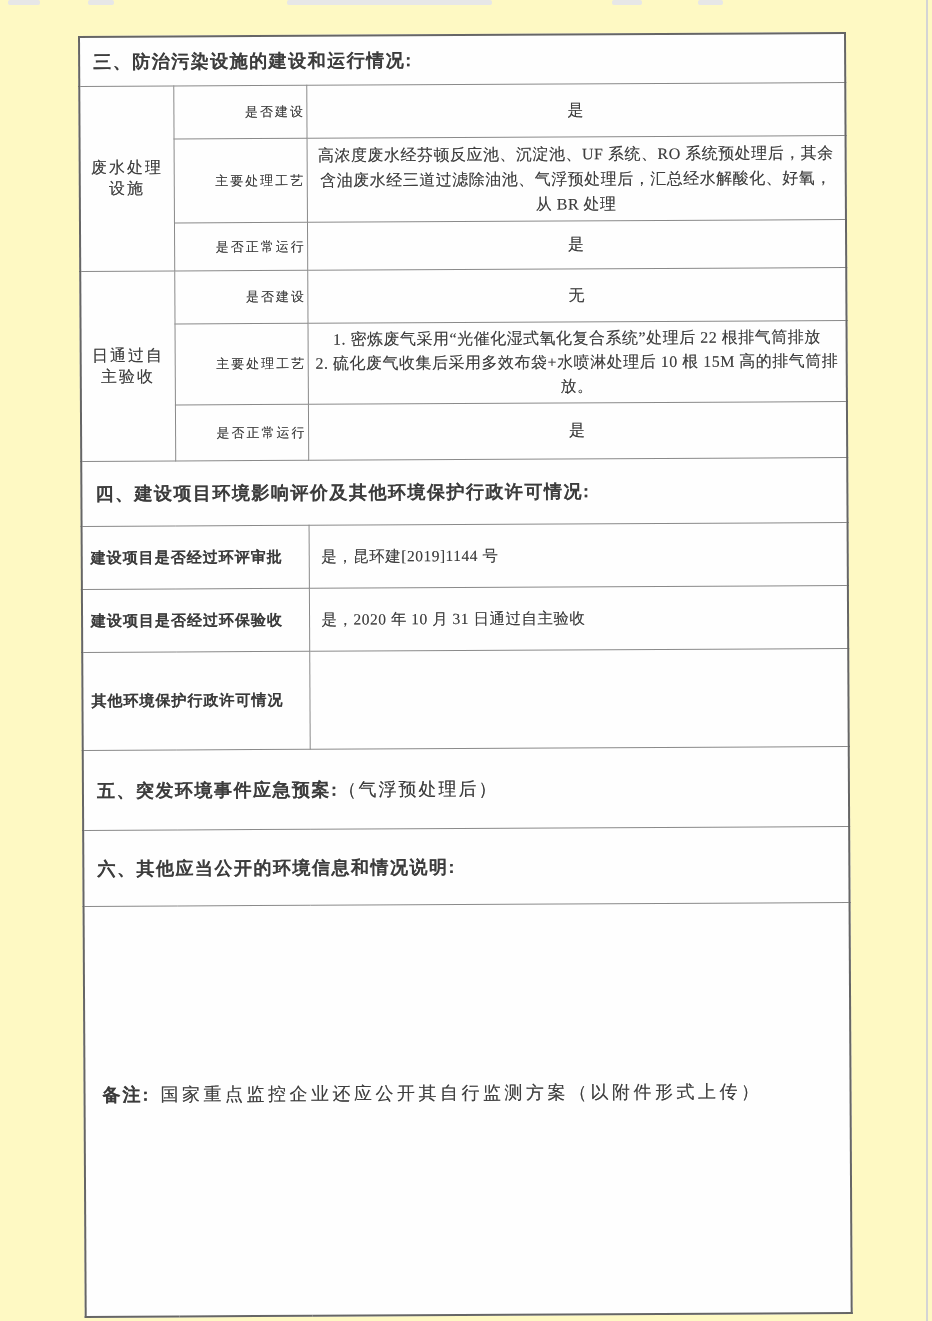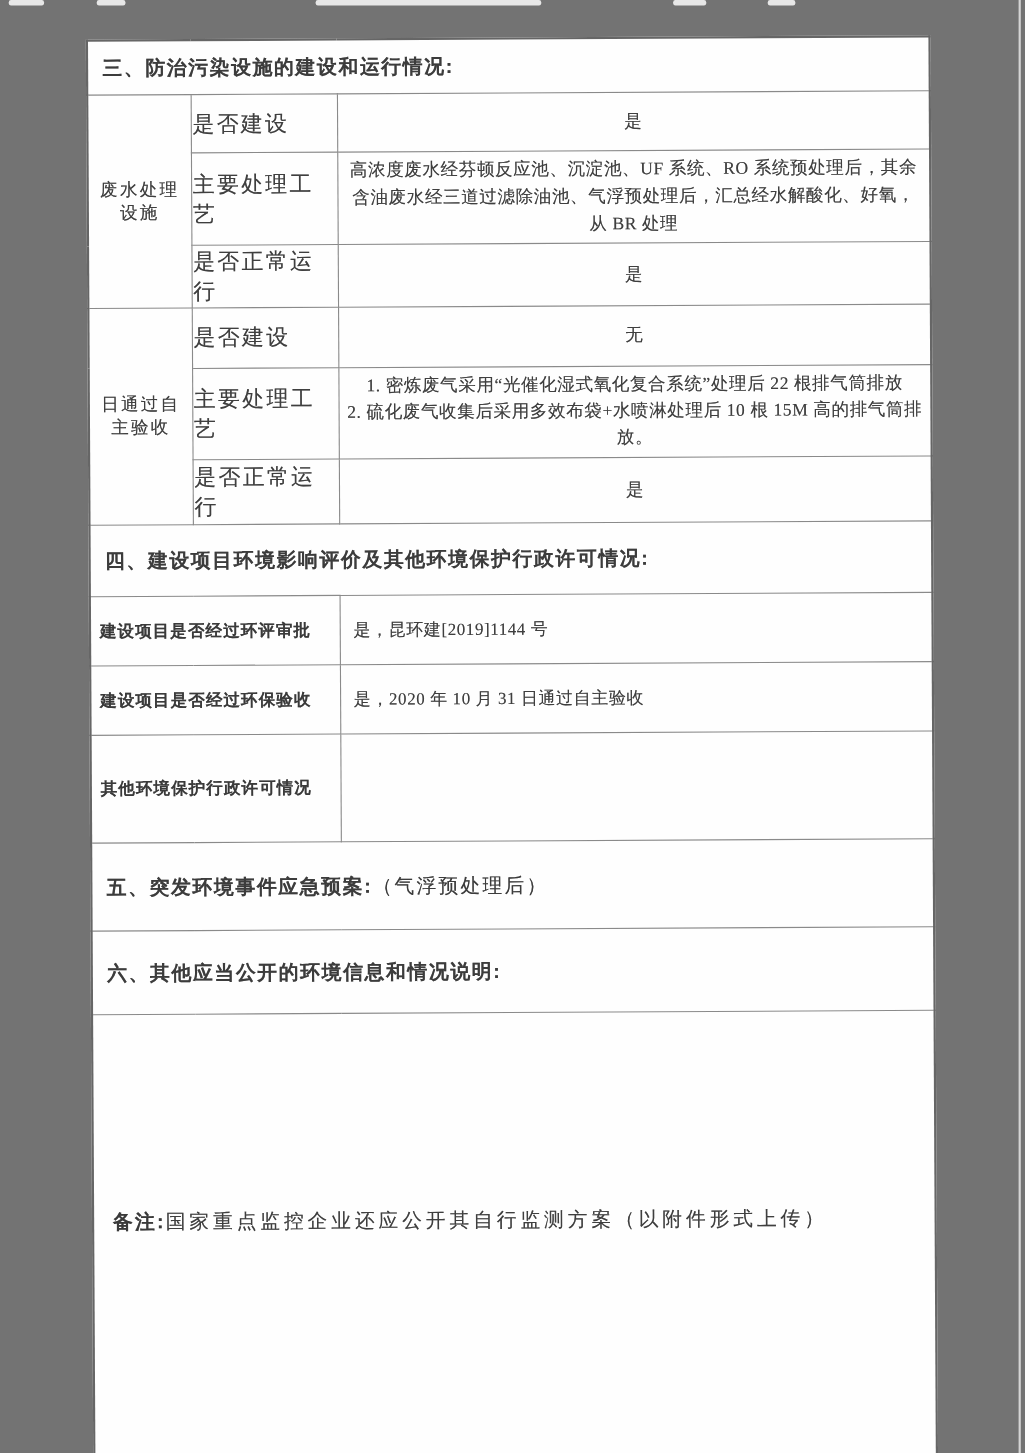--- a/index.html
+++ b/index.html
@@ -4,21 +4,21 @@
 <style>
   html,body{margin:0;padding:0;}
   body{
     width:932px;height:1321px;
     background:#ffffff;
     font-family:"Liberation Serif","DejaVu Serif",serif;
     color:#404040;
     overflow:hidden;
     position:relative;
   }
-  .page{position:absolute;left:0;top:0;width:932px;height:1321px;background:#737373;}
+  .page{position:absolute;left:0;top:0;width:932px;height:1321px;background:#fef9c3;}
 
   
   .edge-line{position:absolute;top:0;right:4px;width:2px;height:1321px;background:#d4d4d4;}
   .smudge{position:absolute;top:0;height:5px;background:#e7e7e7;border-radius:2px;}
   .sm1{left:8px;width:32px;}
   .sm2{left:88px;width:26px;}
   .sm3{left:287px;width:205px;}
   .sm4{left:612px;width:30px;}
   .sm5{left:698px;width:25px;}
   .speck{position:absolute;left:364px;top:990px;width:4px;height:5px;background:#c2c2c2;border-radius:1px;}
@@ -55,27 +55,27 @@
     font-family:"Liberation Serif","DejaVu Serif",serif;
     font-weight:normal;
     letter-spacing:2px;
   }
 
   
   td.glabel{
     text-align:center;
     font-size:16px;
     letter-spacing:2px;
-    padding:10px 4px;
+    padding:0 4px;
     color:#3f3f3f;
     font-family:Liberation Mono, monospace;
   }
   td.rlabel{
-    text-align:left;
-    font-size:20px;
+    text-align:right;
+    font-size:13px;
     letter-spacing:2px;
     color:#3f3f3f;
   }
   td.v{
     text-align:center;
     font-size:16px;
     letter-spacing:0.5px;
     padding:4px 8px;
     color:#3f3f3f;
   }
@@ -99,20 +99,21 @@
   
   td.bigcell{
     vertical-align:bottom;
     padding:0 0 34px 17px;
   }
   .remark-line{font-size:18px;line-height:26px;}
   .remark-label{
     font-family:"Liberation Sans","DejaVu Sans",sans-serif;
     font-weight:bold;
     letter-spacing:2px;
+    margin-right:10px;
     color:#3a3a3a;
   }
   .remark-text{
     letter-spacing:3.5px;
     color:#3f3f3f;
   }
 </style>
 </head>
 <body>
 

